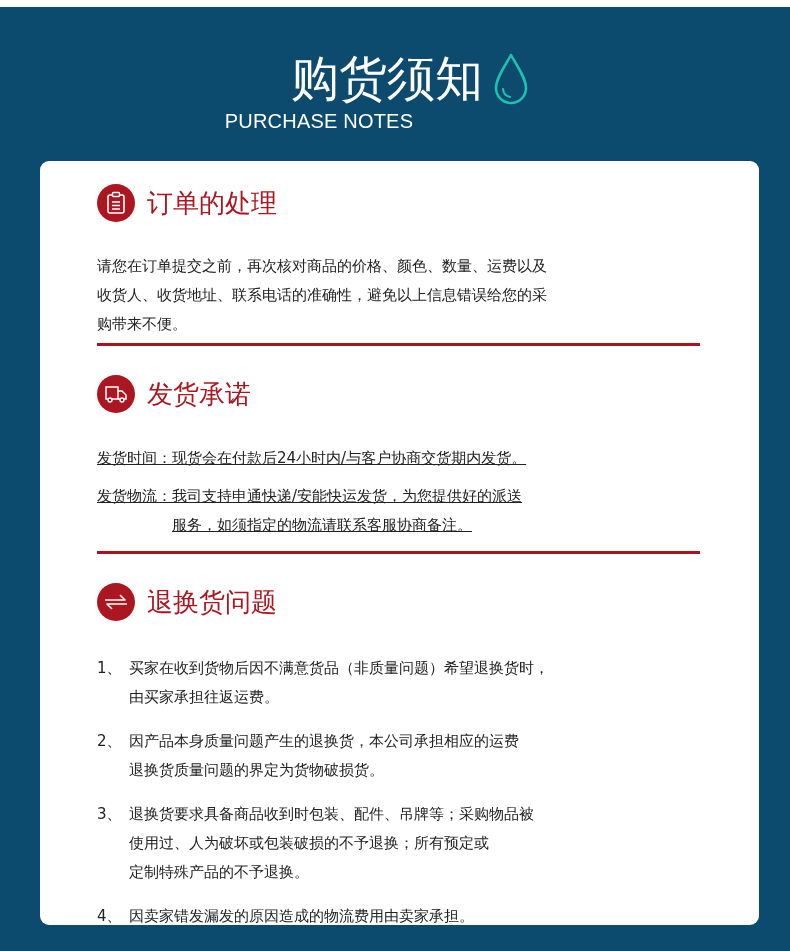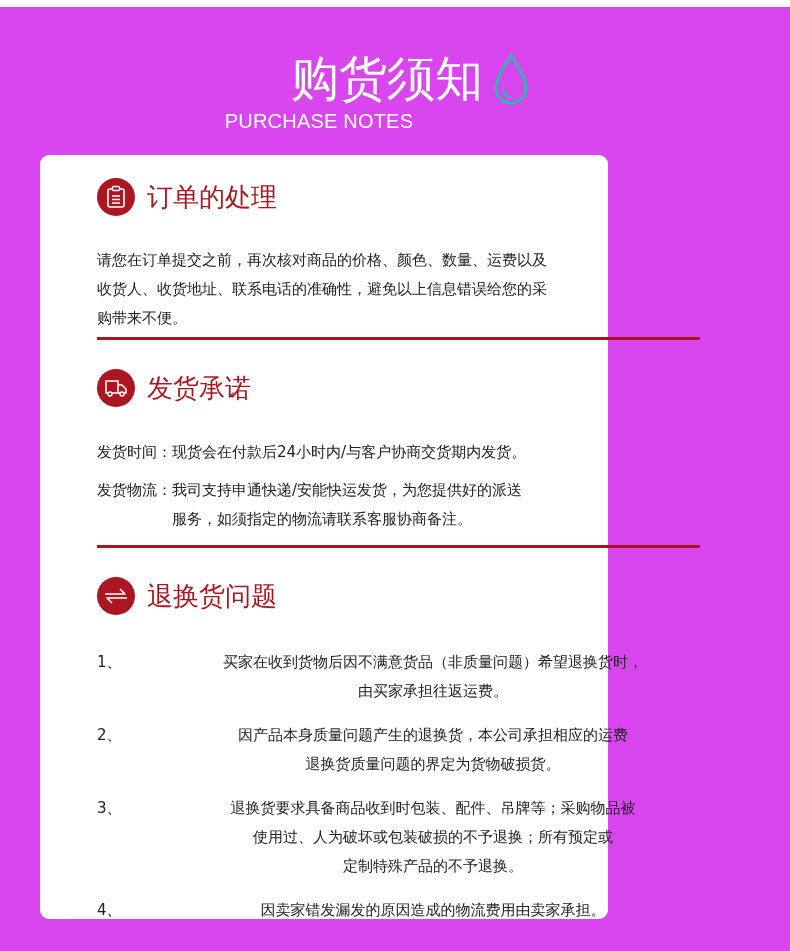--- a/index.html
+++ b/index.html
@@ -1,53 +1,53 @@
 <!DOCTYPE html>
 <html><head>
   <meta charset="utf-8">
   <style>
     * { margin: 0; padding: 0; box-sizing: border-box; }
     html, body { width: 790px; height: 951px; overflow: hidden; background: #ffffff; }
     body { font-family: "DejaVu Sans", "Liberation Sans", sans-serif; }
     .page {
       position: absolute; left: 0; top: 7px; width: 790px; height: 944px;
-      background: #d946ef;
+      background: #0c4a6e;
     }
     .header-title {
       position: absolute; left: 0; width: 790px; top: 43px;
       text-align: center; color: #ffffff;
     }
     .title-row { display: inline-flex; align-items: center; gap: 10px; margin-left: 30px; }
     .title-cn { font-size: 48px; font-weight: normal; letter-spacing: 0px; line-height: 56px; color: #ffffff; }
     .drop-icon { width: 36px; height: 54px; display: inline-block; margin-top: 2px; }
     .title-en {
       position: absolute; left: 0; width: 638px; top: 103px;
       text-align: center; font-family: "Liberation Sans", sans-serif; font-size: 20px; color: #ffffff;
       letter-spacing: 0.2px;
     }
     .card {
-      position: absolute; left: 40px; top: 148px; width: 568px; height: 764px;
+      position: absolute; left: 40px; top: 154px; width: 719px; height: 764px;
       background: #ffffff; border-radius: 9px;
     }
     .section-head {
       position: absolute; left: 57px; display: flex; align-items: center; gap: 12px;
     }
     .section-icon {
       width: 38px; height: 38px; border-radius: 50%; background: #ac1620;
       display: flex; align-items: center; justify-content: center;
     }
     .section-title { font-size: 26px; color: #ab1620; line-height: 34px; }
     .body-text { position: absolute; left: 57px; width: 620px; color: #222222; font-size: 15px; line-height: 29px; }
     .divider { position: absolute; left: 57px; width: 603px; height: 3px; background: #a8141e; }
     .row { display: flex; }
     .row .label { white-space: nowrap; }
     .row .val { flex: 1; }
     .list-item { display: flex; }
     .list-item .num { white-space: nowrap; width: 32px; }
-    .list-item .txt { flex: 1; text-align: center; }
+    .list-item .txt { flex: 1; }
   </style>
 </head>
 <body>
 
 <div class="page">
 
   <div class="header-title">
     <div class="title-row">
       <span class="title-cn">购货须知</span>
       <span class="drop-icon">
@@ -85,21 +85,21 @@
       <div class="section-icon">
         <svg width="24" height="20" viewBox="0 0 24 20">
           <path d="M2 3 H14 V15 H2 Z" fill="none" stroke="#ffffff" stroke-width="1.5"></path>
           <path d="M14 7 H18 L22 11 V15 H14" fill="none" stroke="#ffffff" stroke-width="1.5"></path>
           <circle cx="6" cy="16" r="2" fill="#ac1620" stroke="#ffffff" stroke-width="1.4"></circle>
           <circle cx="18" cy="16" r="2" fill="#ac1620" stroke="#ffffff" stroke-width="1.4"></circle>
         </svg>
       </div>
       <span class="section-title">发货承诺</span>
     </div>
-    <div class="body-text" style="top:283px;">
+    <div class="body-text" style="top:283px;text-decoration:underline;">
       <div class="row">
         <span class="label">发货时间：</span>
         <span class="val">
           <div>现货会在付款后24小时内/与客户协商交货期内发货。</div>
         </span>
       </div>
       <div class="row" style="margin-top:9px;">
         <span class="label">发货物流：</span>
         <span class="val">
           <div>我司支持申通快递/安能快运发货，为您提供好的派送</div>

